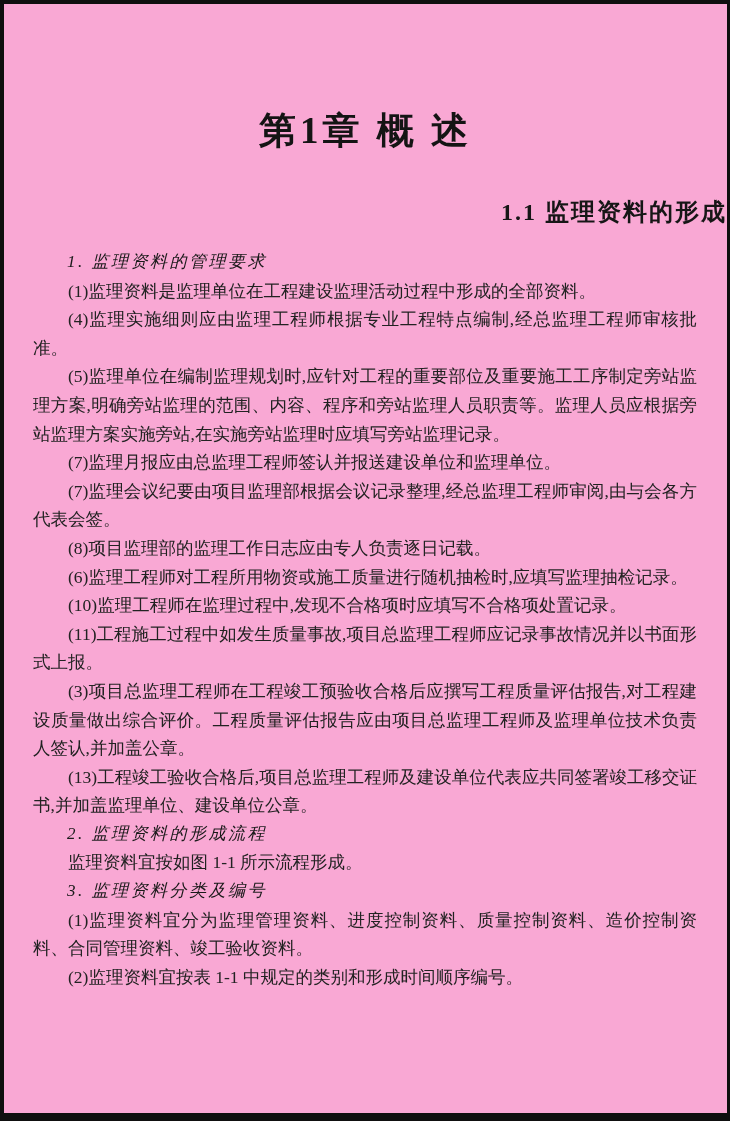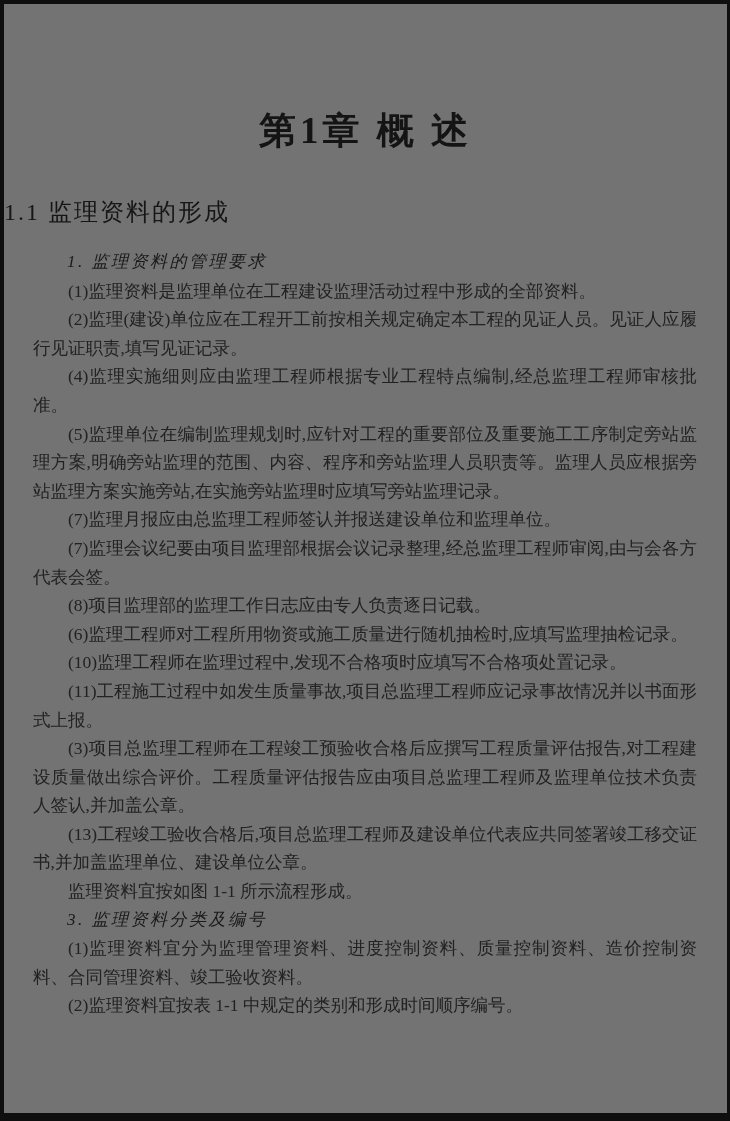--- a/index.html
+++ b/index.html
@@ -16,37 +16,37 @@
     height: 1121px;
     background: #0f0f0f;
     overflow: hidden;
   }
   .page {
     position: absolute;
     top: 4px;
     left: 4px;
     right: 3px;
     bottom: 8px;
-    background: #737373;
+    background: #f9a8d4;
     color: #1f1f1f;
     overflow: hidden;
   }
   .chapter-title {
     margin-top: 102px;
     text-align: center;
     font-size: 37px;
     font-weight: bold;
     letter-spacing: 4px;
     color: #141414;
   }
   .section-title {
     margin-top: 40px;
-    text-align: left;
+    text-align: right;
     font-size: 24px;
-    font-weight: normal;
+    font-weight: bold;
     letter-spacing: 2px;
     color: #161616;
   }
   .content {
     margin: 20px 30px 0 29px;
     font-size: 17.5px;
     line-height: 28.6px;
     text-align: justify;
     color: #222;
   }
@@ -68,31 +68,31 @@
 <div class="scan-frame">
   <div class="page">
 
     <div class="chapter-title">第1章  概  述</div>
 
     <div class="section-title">1.1  监理资料的形成</div>
 
     <div class="content">
       <p class="kai-heading">1. 监理资料的管理要求</p>
       <p>(1)监理资料是监理单位在工程建设监理活动过程中形成的全部资料。</p>
-      <p>(2)监理(建设)单位应在工程开工前按相关规定确定本工程的见证人员。见证人应履行见证职责,填写见证记录。</p>
       <p>(4)监理实施细则应由监理工程师根据专业工程特点编制,经总监理工程师审核批准。</p>
       <p>(5)监理单位在编制监理规划时,应针对工程的重要部位及重要施工工序制定旁站监理方案,明确旁站监理的范围、内容、程序和旁站监理人员职责等。监理人员应根据旁站监理方案实施旁站,在实施旁站监理时应填写旁站监理记录。</p>
       <p>(7)监理月报应由总监理工程师签认并报送建设单位和监理单位。</p>
       <p>(7)监理会议纪要由项目监理部根据会议记录整理,经总监理工程师审阅,由与会各方代表会签。</p>
       <p>(8)项目监理部的监理工作日志应由专人负责逐日记载。</p>
       <p>(6)监理工程师对工程所用物资或施工质量进行随机抽检时,应填写监理抽检记录。</p>
       <p>(10)监理工程师在监理过程中,发现不合格项时应填写不合格项处置记录。</p>
       <p>(11)工程施工过程中如发生质量事故,项目总监理工程师应记录事故情况并以书面形式上报。</p>
       <p>(3)项目总监理工程师在工程竣工预验收合格后应撰写工程质量评估报告,对工程建设质量做出综合评价。工程质量评估报告应由项目总监理工程师及监理单位技术负责人签认,并加盖公章。</p>
       <p>(13)工程竣工验收合格后,项目总监理工程师及建设单位代表应共同签署竣工移交证书,并加盖监理单位、建设单位公章。</p>
+      <p class="kai-heading">2. 监理资料的形成流程</p>
       <p>监理资料宜按如图 1-1 所示流程形成。</p>
       <p class="kai-heading">3. 监理资料分类及编号</p>
       <p>(1)监理资料宜分为监理管理资料、进度控制资料、质量控制资料、造价控制资料、合同管理资料、竣工验收资料。</p>
       <p>(2)监理资料宜按表 1-1 中规定的类别和形成时间顺序编号。</p>
     </div>
 
   </div>
 </div>
 
 </body></html>

